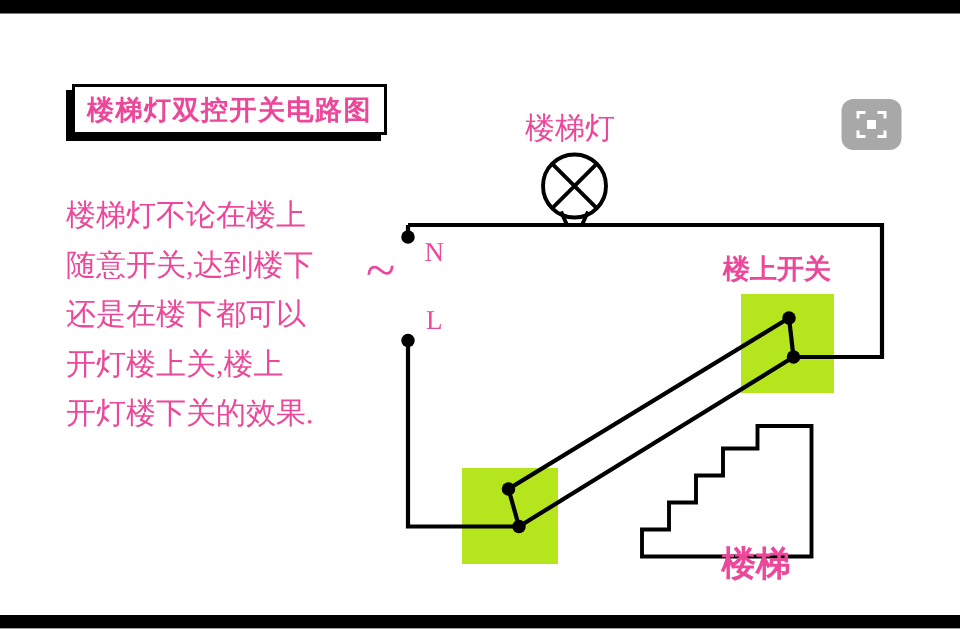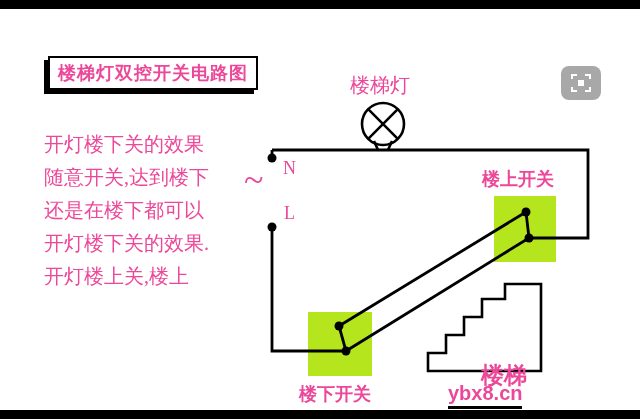--- a/index.html
+++ b/index.html
@@ -75,35 +75,33 @@
       <circle cx="526" cy="212" r="4.5"></circle>
       <circle cx="529" cy="238" r="4.5"></circle>
     </g>
 
     <path d="M428 371 L428 353 H446 V335 H464 V317 H482 V299 H505 V284 H541 V371 Z" fill="#fff" stroke="#000" stroke-width="2.6"></path>
   </svg>
 
   <div class="title-box">楼梯灯双控开关电路图</div>
 
   <div class="paragraph">
-    <div>开灯楼下关的效果</div>
+    <div>楼梯灯不论在楼上</div>
     <div>随意开关,达到楼下</div>
     <div>还是在楼下都可以</div>
+    <div>开灯楼上关,楼上</div>
     <div>开灯楼下关的效果.</div>
-    <div>开灯楼上关,楼上</div>
   </div>
 
   <div class="lbl lamp-label">楼梯灯</div>
   <div class="lbl n-label">N</div>
   <div class="lbl ac-label">~</div>
   <div class="lbl l-label">L</div>
   <div class="lbl upper-switch-label">楼上开关</div>
-  <div class="lbl lower-switch-label">楼下开关</div>
   <div class="lbl stairs-label">楼梯</div>
-  <div class="lbl watermark">ybx8.cn</div>
 
   <button class="zoom-btn" aria-label="zoom">
     <svg width="22" height="20" viewBox="0 0 22 20">
       <g stroke="#fff" stroke-width="2" fill="none">
         <path d="M2 6 V2 H7"></path>
         <path d="M15 2 H20 V6"></path>
         <path d="M20 14 V18 H15"></path>
         <path d="M7 18 H2 V14"></path>
       </g>
       <rect x="8" y="7" width="6" height="6" fill="#fff"></rect>

